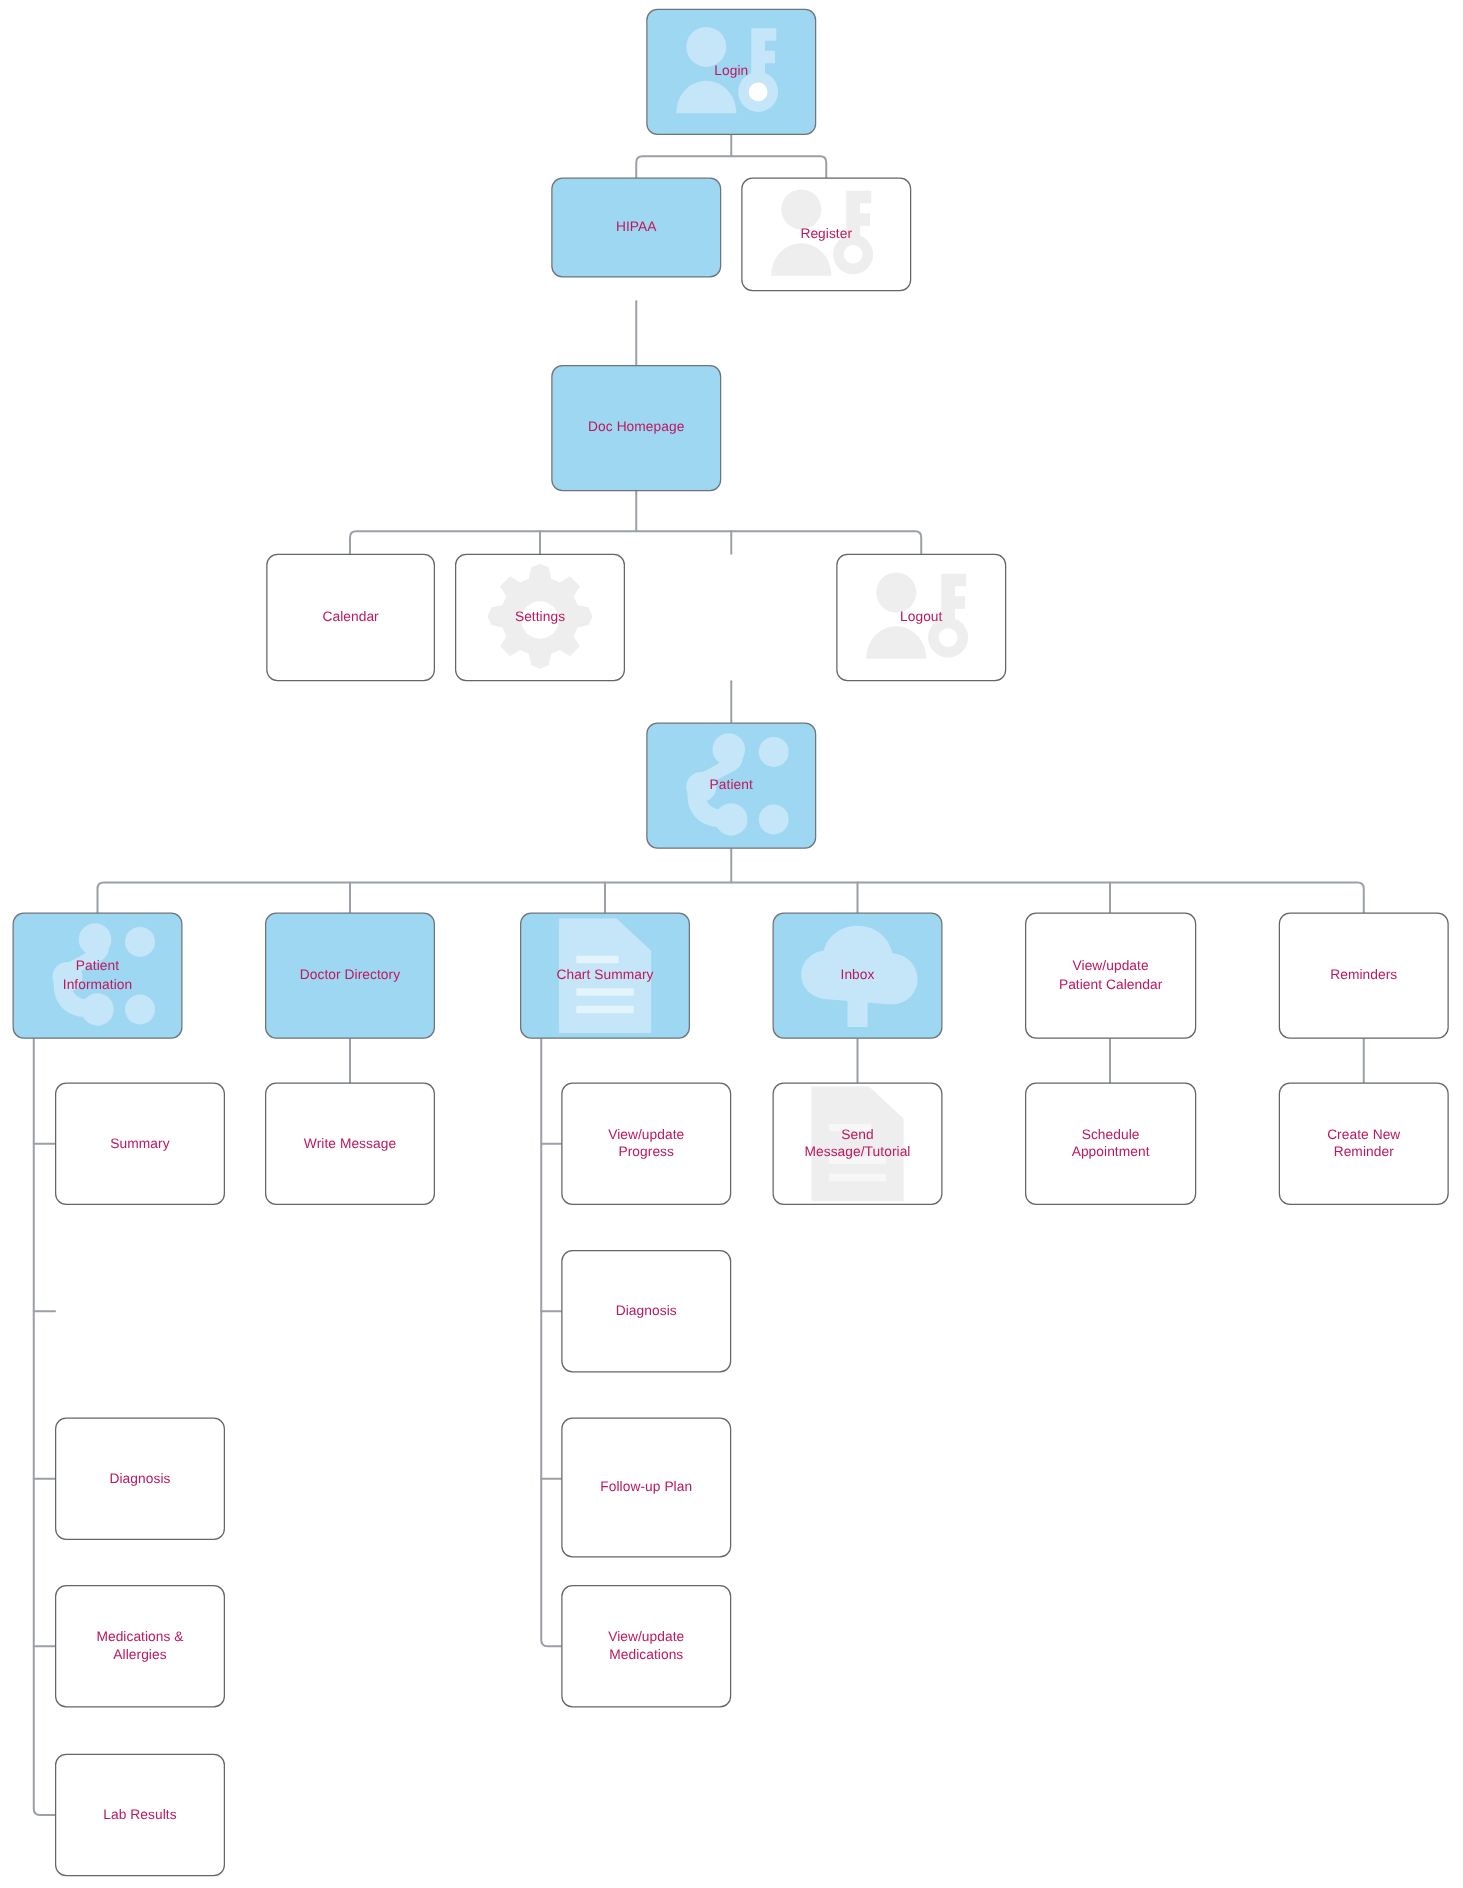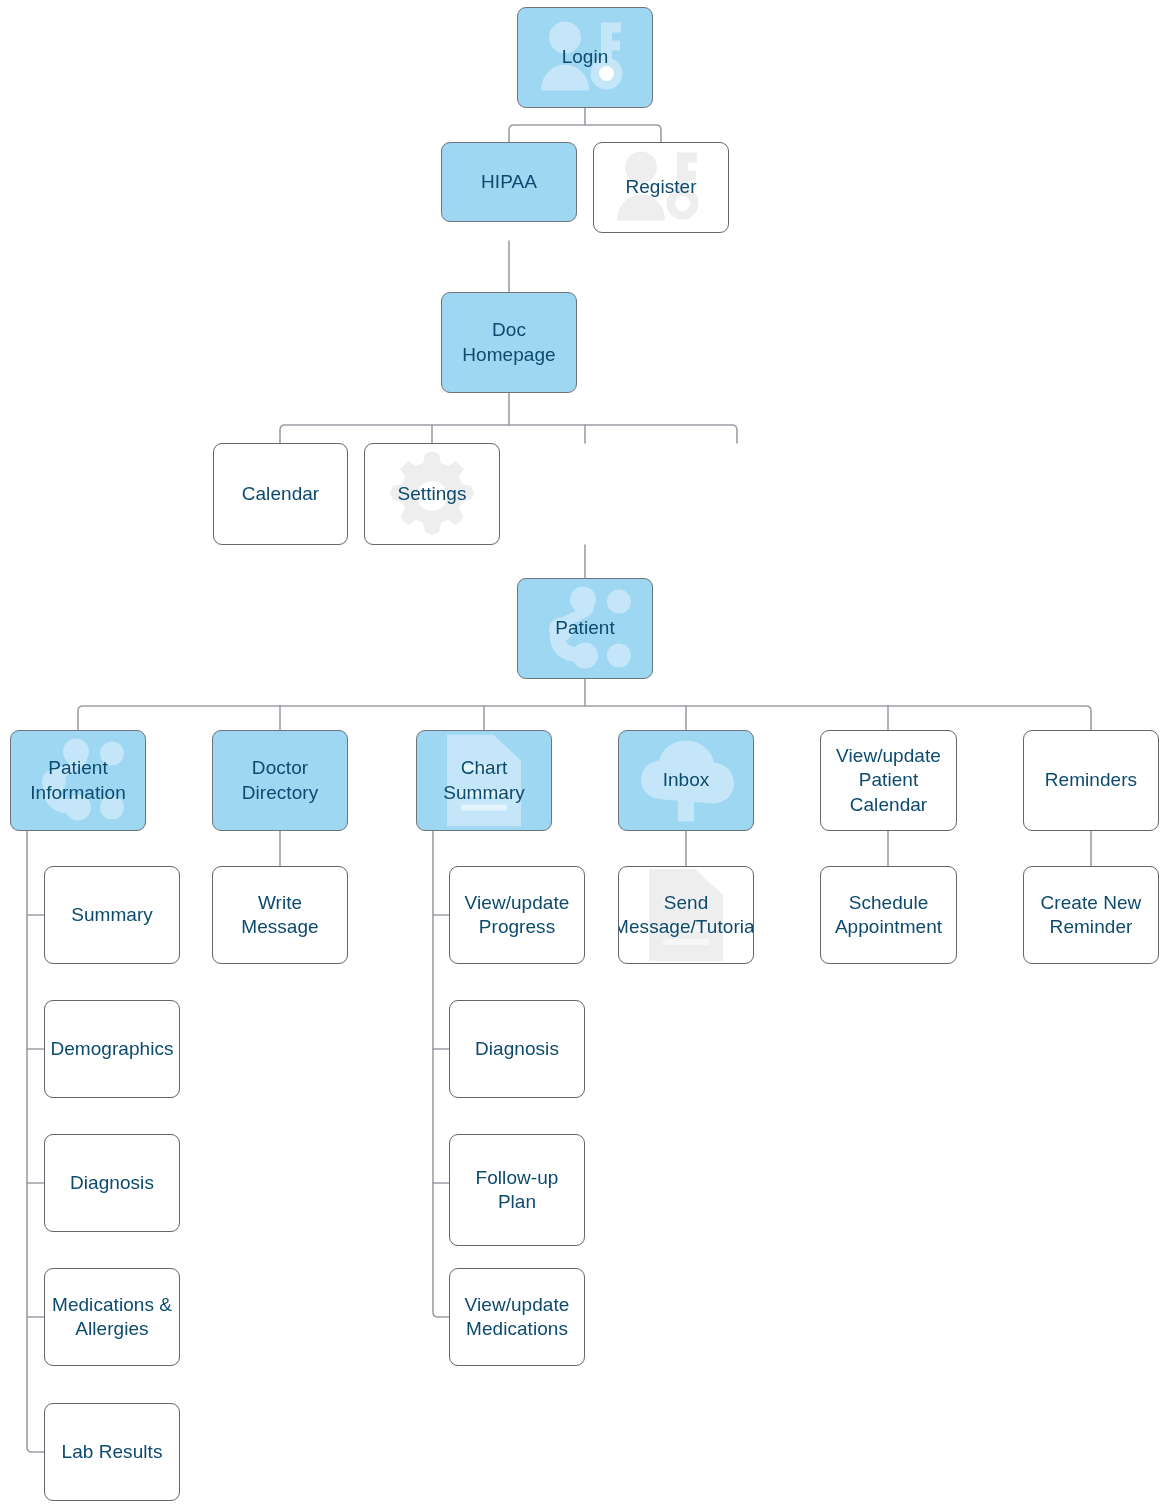--- a/index.html
+++ b/index.html
@@ -40,22 +40,22 @@
     z-index: 5;
   }
   .node.accent {
     background: #9ED7F2;
     border-color: #6e7479;
   }
   .node .label {
     position: relative;
     z-index: 3;
     text-align: center;
-    color: #0c4a6e;
-    font-size: 19px;
+    color: #be185d;
+    font-size: 11px;
     line-height: 1.28;
     letter-spacing: 0.05px;
     padding: 0 6px;
     white-space: pre-line;
   }
   .node .wm {
     position: absolute;
     z-index: 1;
     left: 50%;
     top: 50%;
@@ -159,20 +159,34 @@
     </div>
     <div class="node" style="left: 364px; top: 443px; width: 136px; height: 102px;">
       <span class="wm">
         <svg width="86" height="86" viewBox="0 0 86 86">
           <path fill="#eeeeee" d="M43 0l7 3 2 9 7 3 8-5 8 8-5 8 3 7 9 2 3 7-3 7-9 2-3 7 5 8-8 8-8-5-7 3-2 9-7 3-7-3-2-9-7-3-8 5-8-8 5-8-3-7-9-2-3-7 3-7 9-2 3-7-5-8 8-8 8 5 7-3 2-9z"></path>
           <circle cx="43" cy="45" r="15" fill="#fff"></circle>
         </svg>
       </span>
       <span class="label">Settings</span>
     </div>
+    <div class="node" style="left: 669px; top: 443px; width: 136px; height: 102px;">
+      <span class="wm">
+        <svg width="96" height="78" viewBox="0 0 96 78">
+          <circle cx="28" cy="19" r="16" fill="#eeeeee"></circle>
+          <path d="M4 72c0-15 11-26 24-26s24 11 24 26z" fill="#eeeeee"></path>
+          <path d="M64 4h20v10h-9v8h8v10h-8v10h-11z" fill="#eeeeee"></path>
+          <circle cx="69.5" cy="55" r="16" fill="#eeeeee"></circle>
+          <circle cx="69.5" cy="55" r="7" fill="#ffffff" fill-opacity="0"></circle>
+          <circle cx="69.5" cy="55" r="16" fill="none" stroke="#eeeeee" stroke-width="0"></circle>
+          <circle cx="69.5" cy="55" r="7.5" fill="#fff"></circle>
+        </svg>
+      </span>
+      <span class="label">Logout</span>
+    </div>
     <div class="node accent" style="left: 517px; top: 578px; width: 136px; height: 101px;">
       <span class="wm">
         <svg width="92" height="86" viewBox="0 0 92 86">
           <path fill="#c4e6f8" d="M42 8c8 0 13 6 13 13 0 9-9 11-16 15-8 4-14 8-14 14 0 7 6 12 13 12l-1 14c-16 0-26-11-26-25 0-13 10-18 18-22 6-3 10-5 10-9 0-3-2-5-6-5z"></path>
           <circle cx="44" cy="14" r="13" fill="#c4e6f8"></circle>
           <circle cx="80" cy="16" r="12" fill="#c4e6f8"></circle>
           <circle cx="22" cy="44" r="12" fill="#c4e6f8"></circle>
           <circle cx="46" cy="70" r="13" fill="#c4e6f8"></circle>
           <circle cx="80" cy="70" r="12" fill="#c4e6f8"></circle>
         </svg>
@@ -256,24 +270,20 @@
     <div class="node" style="left: 820px; top: 866px; width: 137px; height: 98px;">
       <span class="wm"></span>
       <span class="label">Schedule
 Appointment</span>
     </div>
     <div class="node" style="left: 1023px; top: 866px; width: 136px; height: 98px;">
       <span class="wm"></span>
       <span class="label">Create New
 Reminder</span>
     </div>
-    <div class="node" style="left: 44px; top: 1000px; width: 136px; height: 98px;">
-      <span class="wm"></span>
-      <span class="label">Demographics</span>
-    </div>
     <div class="node" style="left: 44px; top: 1134px; width: 136px; height: 98px;">
       <span class="wm"></span>
       <span class="label">Diagnosis</span>
     </div>
     <div class="node" style="left: 44px; top: 1268px; width: 136px; height: 98px;">
       <span class="wm"></span>
       <span class="label">Medications &amp;
 Allergies</span>
     </div>
     <div class="node" style="left: 44px; top: 1403px; width: 136px; height: 98px;">

